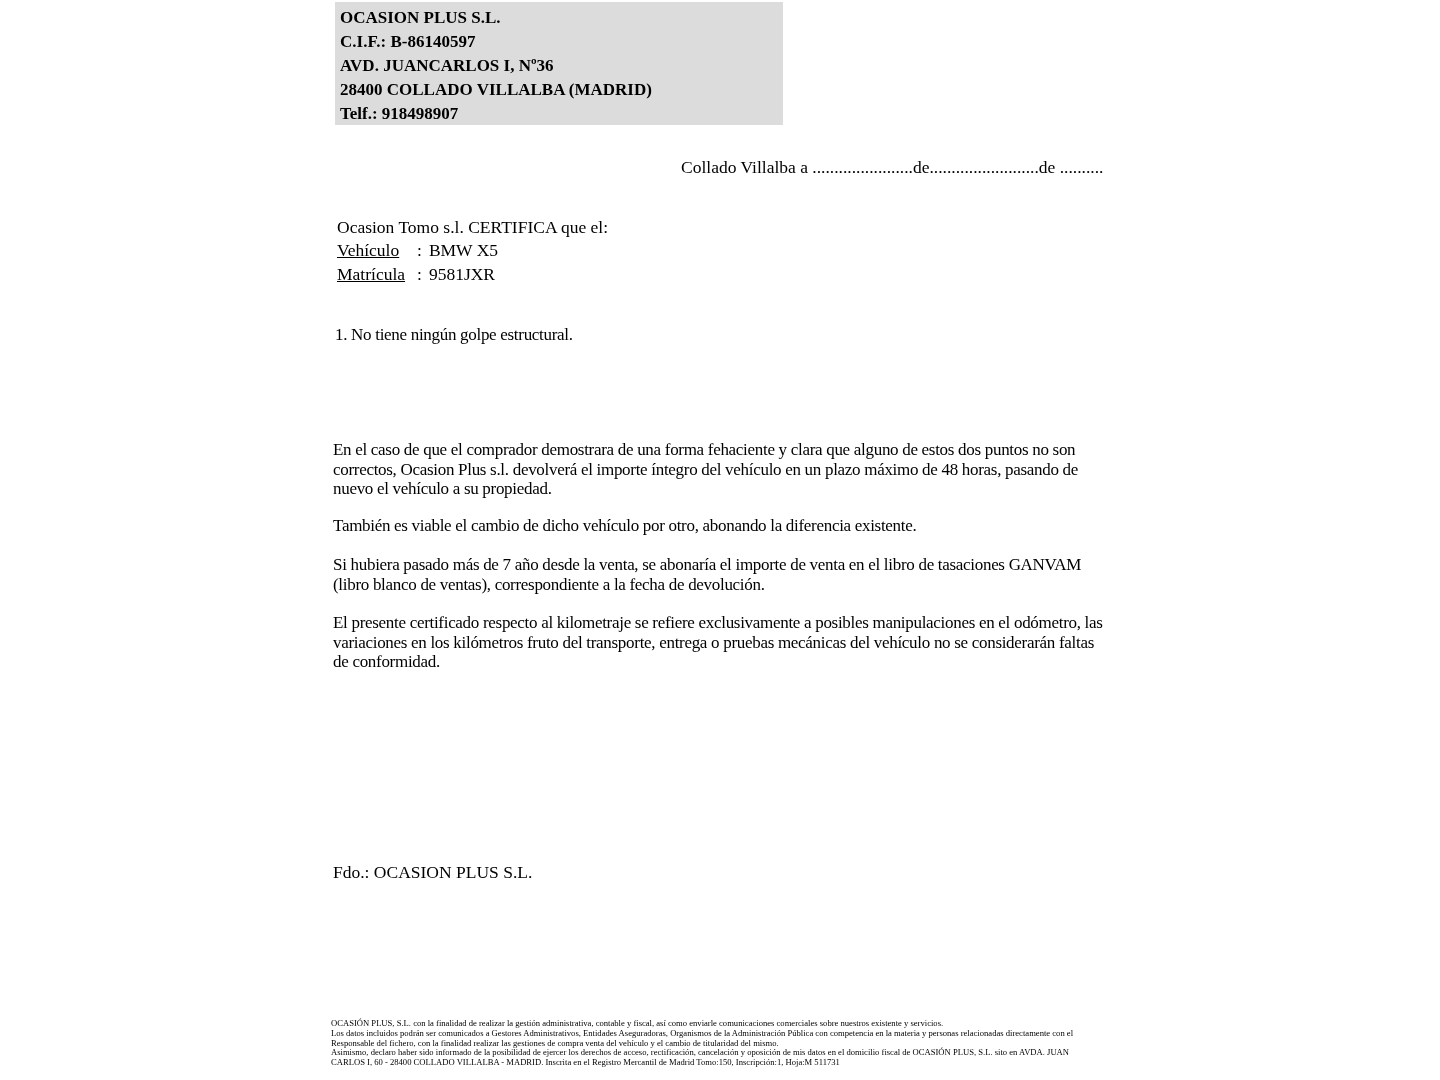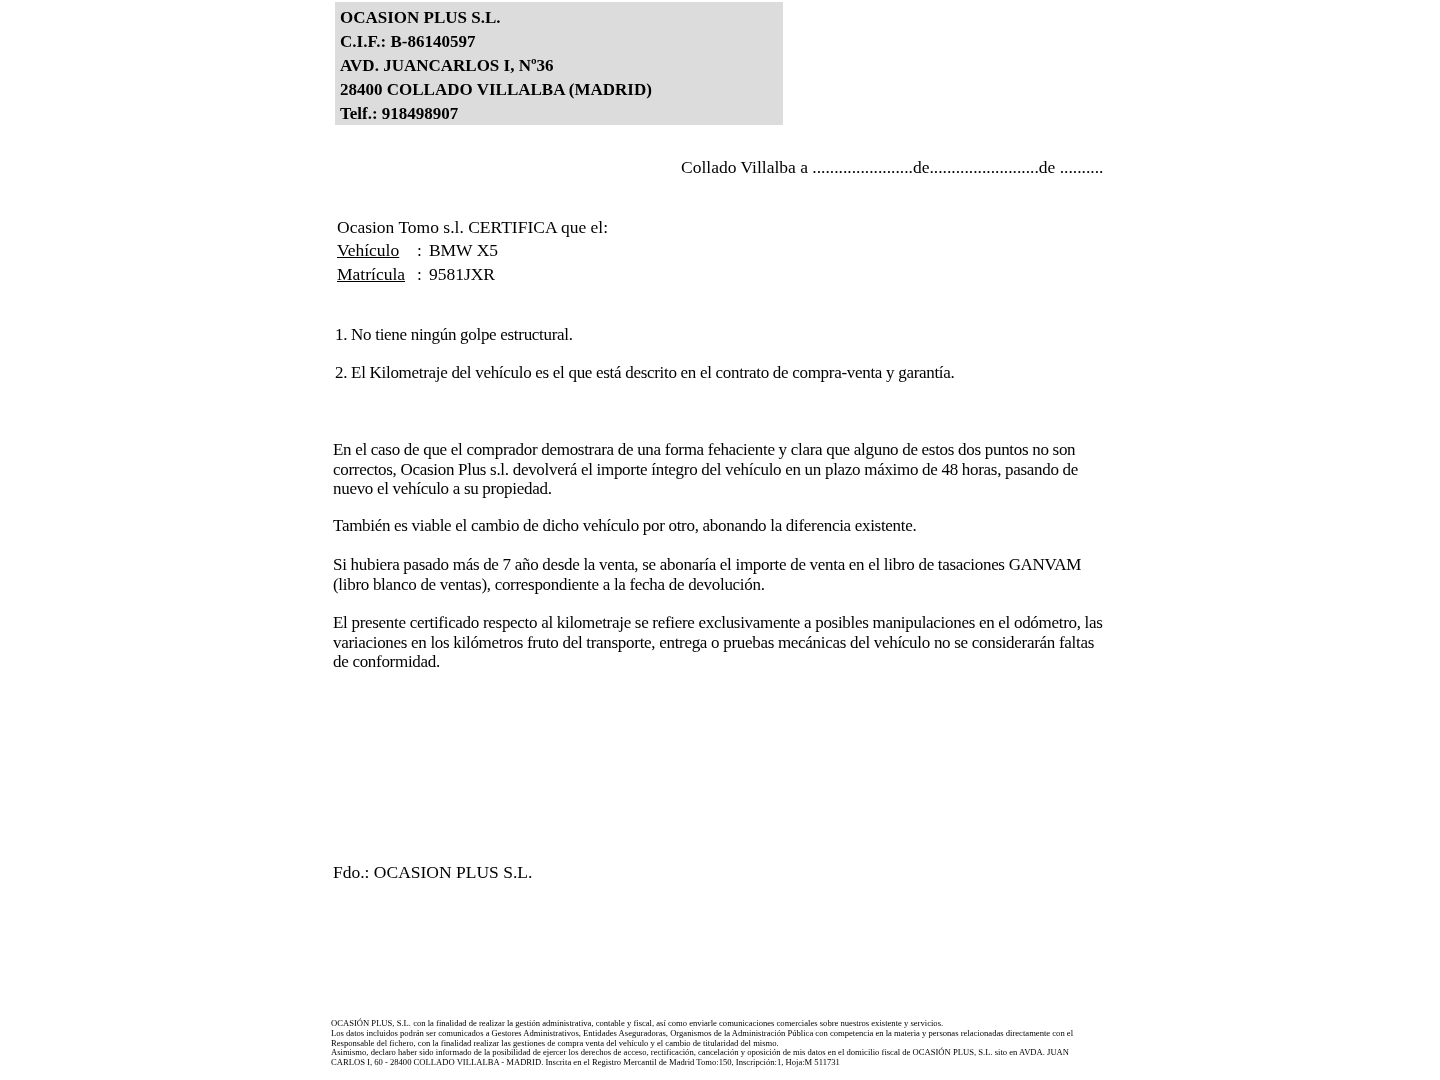--- a/index.html
+++ b/index.html
@@ -133,21 +133,20 @@
 
   <div class="field-row vehiculo">
     <span class="field-label"><span>Vehículo</span></span><span class="field-sep">:</span><span>BMW X5</span>
   </div>
 
   <div class="field-row matricula">
     <span class="field-label"><span>Matrícula</span></span><span class="field-sep">:</span><span>9581JXR</span>
   </div>
 
   <div class="point p1">1. No tiene ningún golpe estructural.</div>
-  <div class="point p2">2. El Kilometraje del vehículo es el que está descrito en el contrato de compra-venta y garantía.</div>
 
   <div class="para pa1">En el caso de que el comprador demostrara de una forma fehaciente y clara que alguno de estos dos puntos no son correctos, Ocasion Plus s.l. devolverá el importe íntegro del vehículo en un plazo máximo de 48 horas, pasando de nuevo el vehículo a su propiedad.</div>
   <div class="para pa2">También es viable el cambio de dicho vehículo por otro, abonando la diferencia existente.</div>
   <div class="para pa3">Si hubiera pasado más de 7 año desde la venta, se abonaría el importe de venta en el libro de tasaciones GANVAM (libro blanco de ventas), correspondiente a la fecha de devolución.</div>
   <div class="para pa4">El presente certificado respecto al kilometraje se refiere exclusivamente a posibles manipulaciones en el odómetro, las variaciones en los kilómetros fruto del transporte, entrega o pruebas mecánicas del vehículo no se considerarán faltas de conformidad.</div>
 
   <div class="signature">Fdo.: OCASION PLUS S.L.</div>
 
   <div class="legal">
     <div class="lline">OCASIÓN PLUS, S.L. con la finalidad de realizar la gestión administrativa, contable y fiscal, así como enviarle comunicaciones comerciales sobre nuestros existente y servicios.</div>

